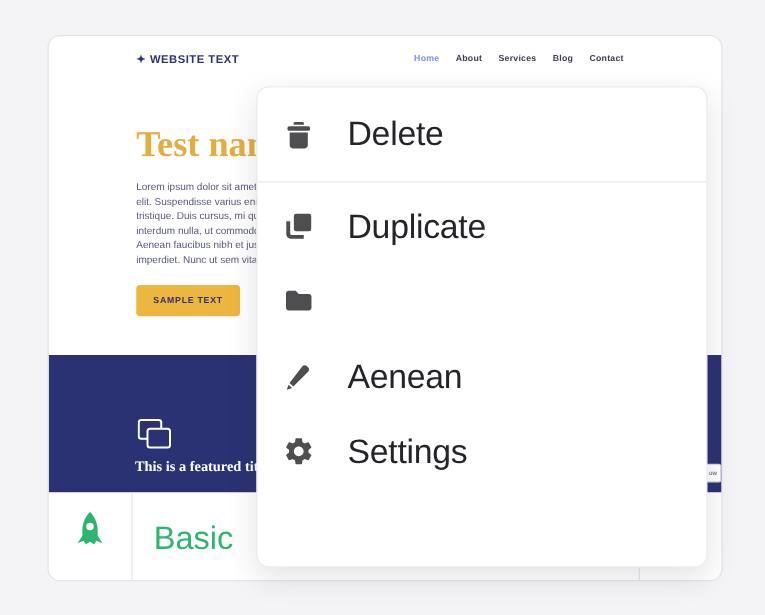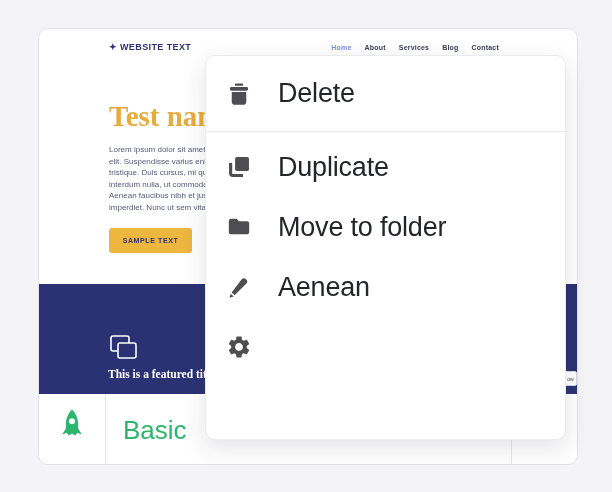--- a/index.html
+++ b/index.html
@@ -71,21 +71,21 @@
     width:67px; border-right:1px solid #e6e6ea;
     display:flex; align-items:center; justify-content:center;
   }
   .footer-name-cell {
     flex:1; display:flex; align-items:center; padding-left:17px;
     font-size:26px; color:#2db56e;
   }
   .footer-extra-cell { width:68px; border-left:1px solid #e6e6ea; }
   
   .menu {
-    position:absolute; left:205px; top:55px; width:361px; height:385px;
+    position:absolute; left:205px; top:69px; width:361px; height:385px;
     background:#ffffff; border:1px solid #ebebee; border-radius:10px;
     box-shadow:0 8px 24px rgba(40,40,60,.13);
     display:flex; flex-direction:column; z-index:10; overflow:hidden;
   }
   .menu-item {
     display:flex; align-items:center; gap:26px; padding-left:20px;
     height:60px; cursor:pointer;
   }
   .menu-item.first { height:75px; flex:none; }
   .menu-item .label {
@@ -170,32 +170,32 @@
         <rect x="8.4" y="2.8" width="12.8" height="12.8" rx="1.6"></rect>
         <path d="M2.8 8.3v9.6c0 1.8 1.5 3.3 3.3 3.3h9.6v-2.7H6.6c-.5 0-.9-.4-.9-.9V8.3H2.8z"></path>
       </svg>
       <span class="label">Duplicate</span>
     </div>
 
     <div class="menu-item">
       <svg class="menu-icon" viewBox="0 0 24 24" fill="#4e4e50">
         <path d="M2.6 6.3c0-1.1.9-2 2-2h5.2l2.2 2.3h7.4c1.1 0 2 .9 2 2v8.2c0 1.1-.9 2-2 2H4.6c-1.1 0-2-.9-2-2V6.3z"></path>
       </svg>
-      <span class="label">Move to folder</span>
     </div>
 
 
     <div class="menu-item">
       <svg class="menu-icon" viewBox="0 0 24 24" fill="#4e4e50">
         <path d="M3.2 21.9l1.2-3.7 2.7 2.5z"></path>
         <path d="M8 19.6l-2.8-2.6L14.7 4.6c.8-.9 2.2-1 3.2-.2l1 .9c.9.8 1 2.3.2 3.2z"></path>
       </svg>
       <span class="label">Aenean</span>
     </div>
 
     <div class="menu-item">
       <svg class="menu-icon" viewBox="0 0 24 24" fill="#4e4e50">
         <path d="M19.14 12.94c.04-.3.06-.61.06-.94 0-.32-.02-.64-.07-.94l2.03-1.58c.18-.14.23-.41.12-.61l-1.92-3.32c-.12-.22-.37-.29-.59-.22l-2.39.96c-.5-.38-1.03-.7-1.62-.94l-.36-2.54c-.04-.24-.24-.41-.48-.41h-3.84c-.24 0-.43.17-.47.41l-.36 2.54c-.59.24-1.13.57-1.62.94l-2.39-.96c-.22-.08-.47 0-.59.22L2.74 8.87c-.12.21-.08.47.12.61l2.03 1.58c-.05.3-.09.63-.09.94s.02.64.07.94l-2.03 1.58c-.18.14-.23.41-.12.61l1.92 3.32c.12.22.37.29.59.22l2.39-.96c.5.38 1.03.7 1.62.94l.36 2.54c.05.24.24.41.48.41h3.84c.24 0 .44-.17.47-.41l.36-2.54c.59-.24 1.13-.56 1.62-.94l2.39.96c.22.08.47 0 .59-.22l1.92-3.32c.12-.22.07-.47-.12-.61l-2.01-1.58zM12 15.6c-1.98 0-3.6-1.62-3.6-3.6s1.62-3.6 3.6-3.6 3.6 1.62 3.6 3.6-1.62 3.6-3.6 3.6z"></path>
       </svg>
+      <span class="label">Settings</span>
     </div>
 
   </div>
 </div>
 
 </body></html>

